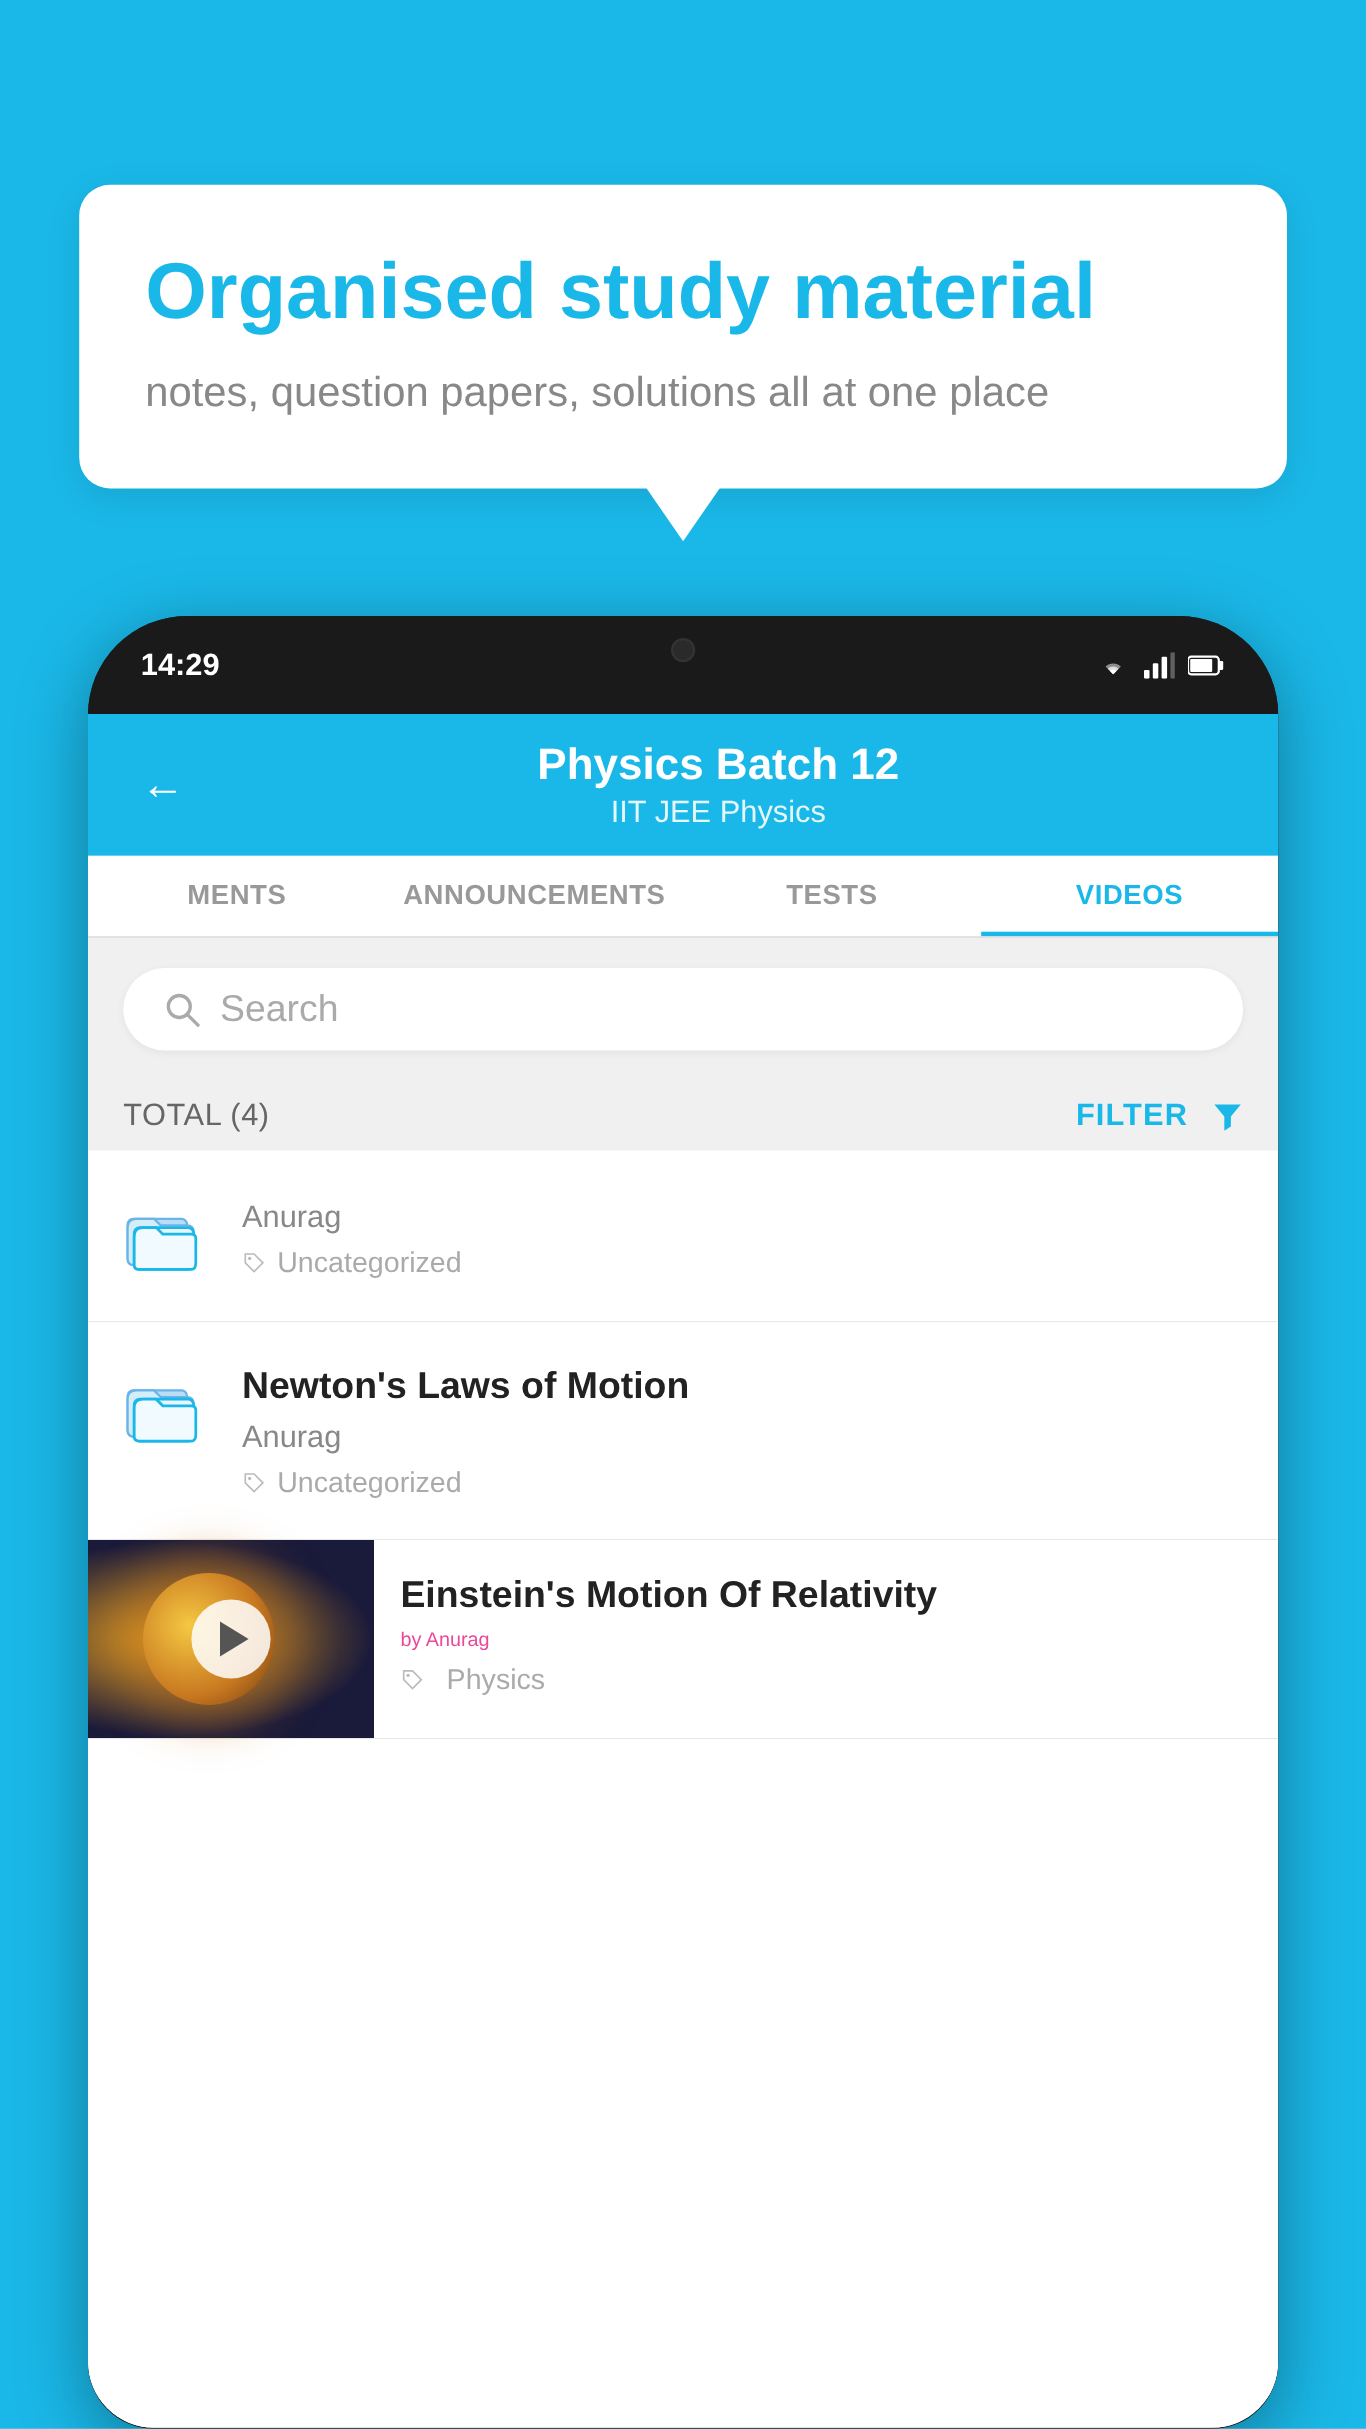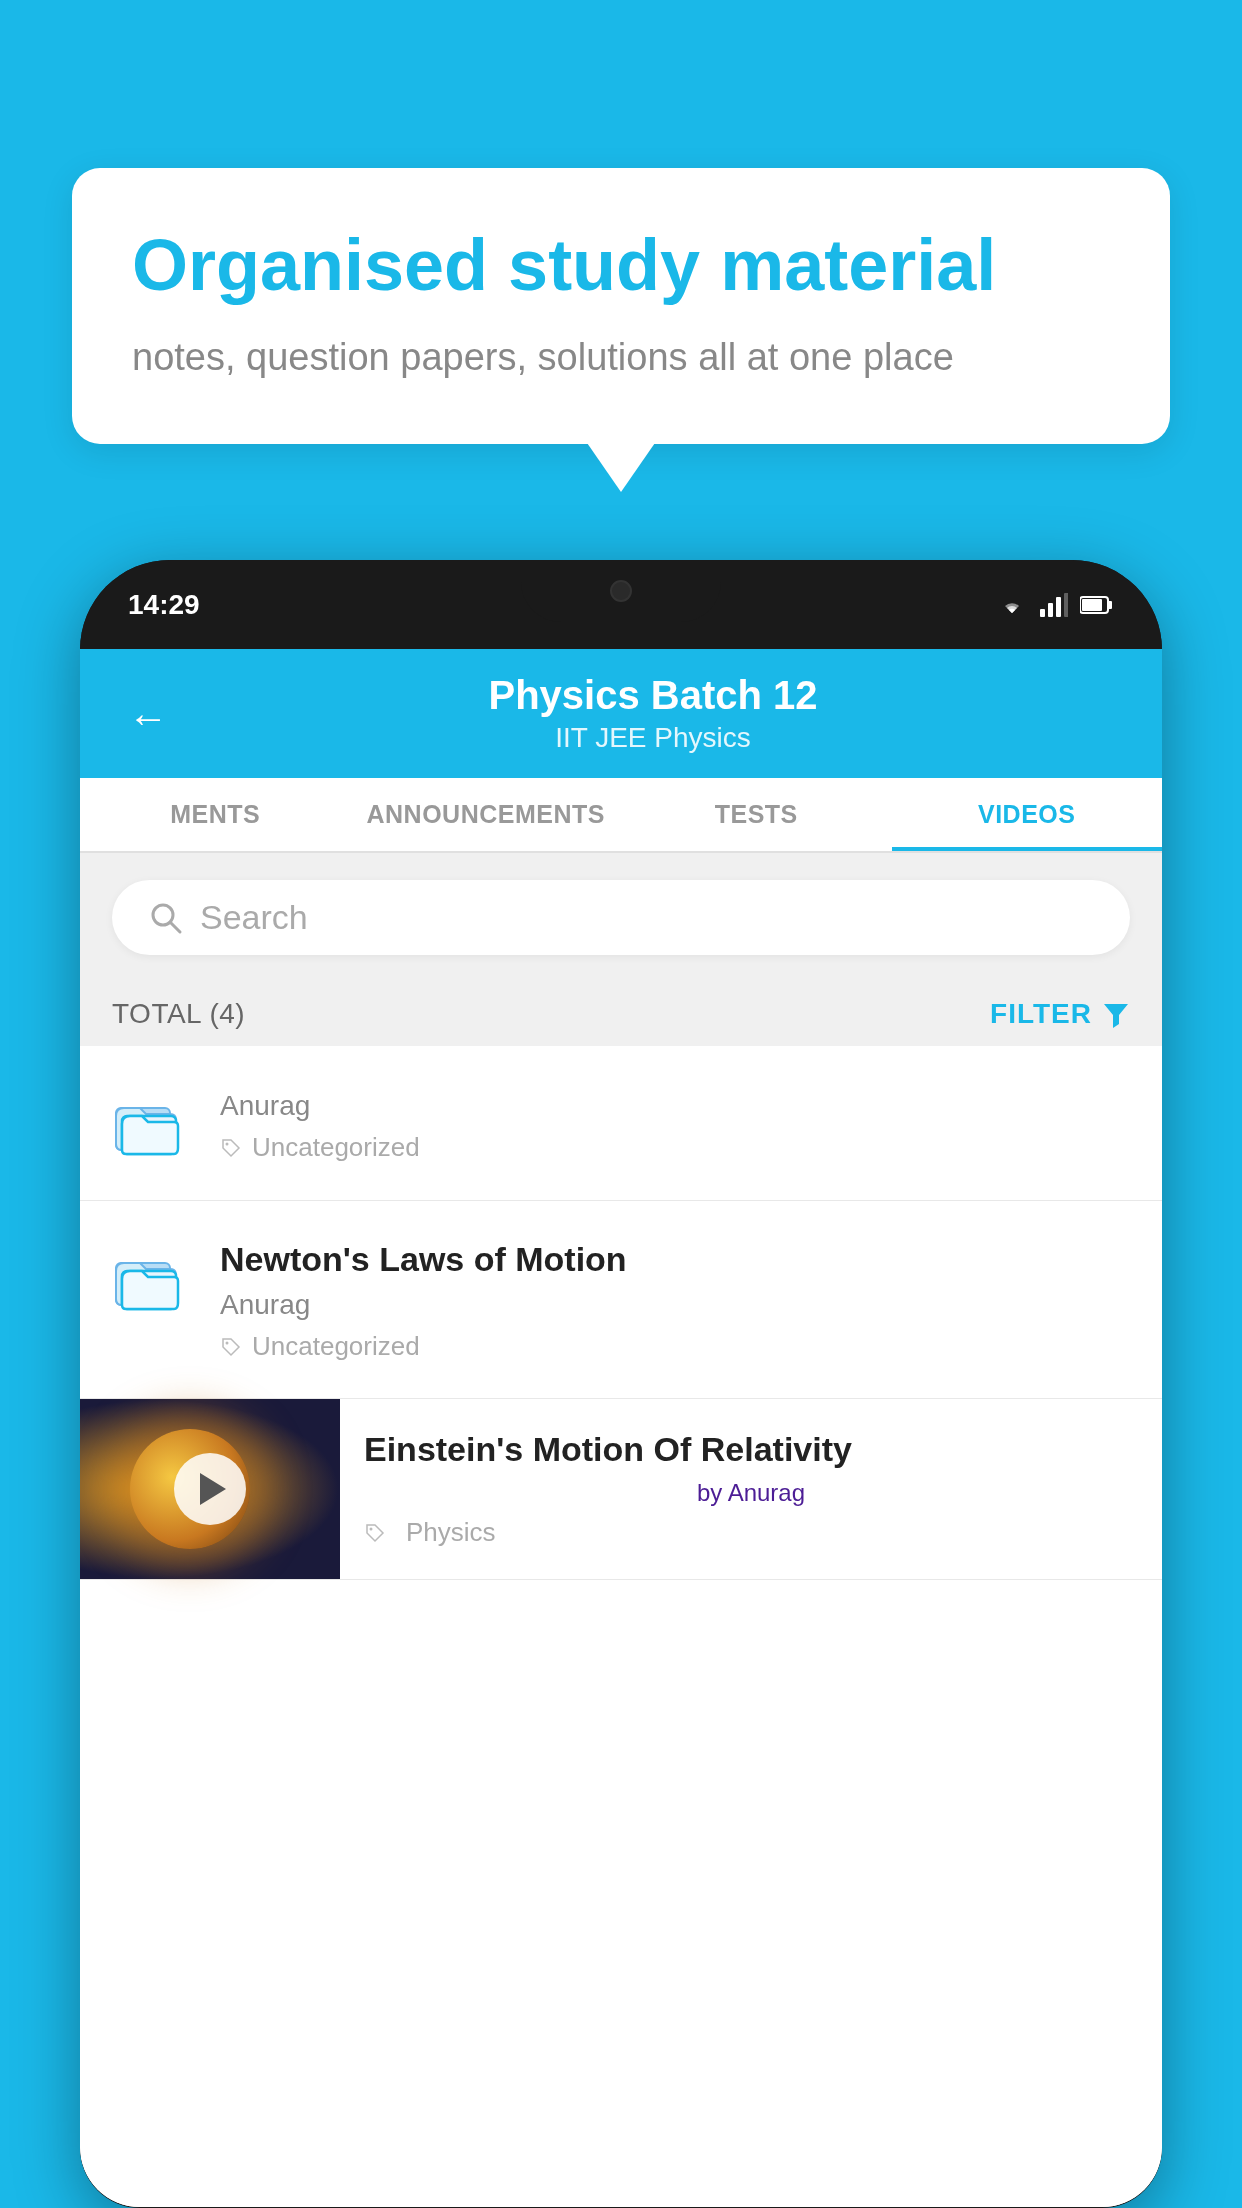--- a/index.html
+++ b/index.html
@@ -220,21 +220,21 @@
     .total-label {
       color: #666;
       font-size: 28px;
       font-weight: 500;
       letter-spacing: 0.5px;
     }
 
     .filter-btn {
       display: flex;
       align-items: center;
-      gap: 10px;
+      gap: 22px;
       color: #1ab8e8;
       font-size: 28px;
       font-weight: 700;
       cursor: pointer;
       letter-spacing: 1px;
     }
 
     
     .video-list {
       background: #fff;
@@ -346,24 +346,23 @@
     }
 
     .video-title-thumb {
       color: #222;
       font-size: 34px;
       font-weight: 600;
       line-height: 1.3;
     }
 
     .video-author-thumb {
-      color: #4c1d95;
-      font-size: 24px;
+      color: #ec4899;
+      font-size: 18px;
       margin-top: 8px;
-      text-align: center;
     }
 
     .video-tag-thumb {
       display: flex;
       align-items: center;
       gap: 20px;
       margin-top: 10px;
       color: #aaa;
       font-size: 26px;
     }

